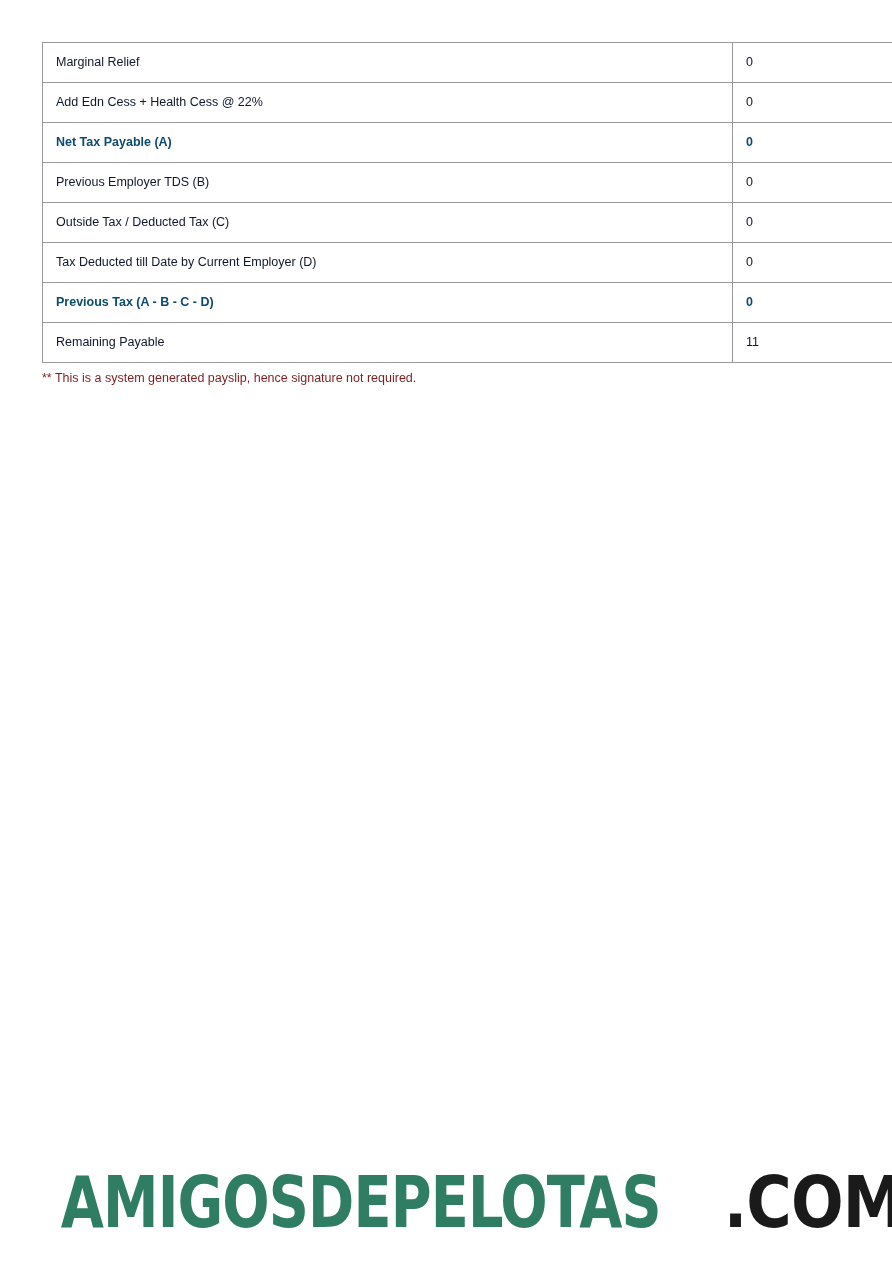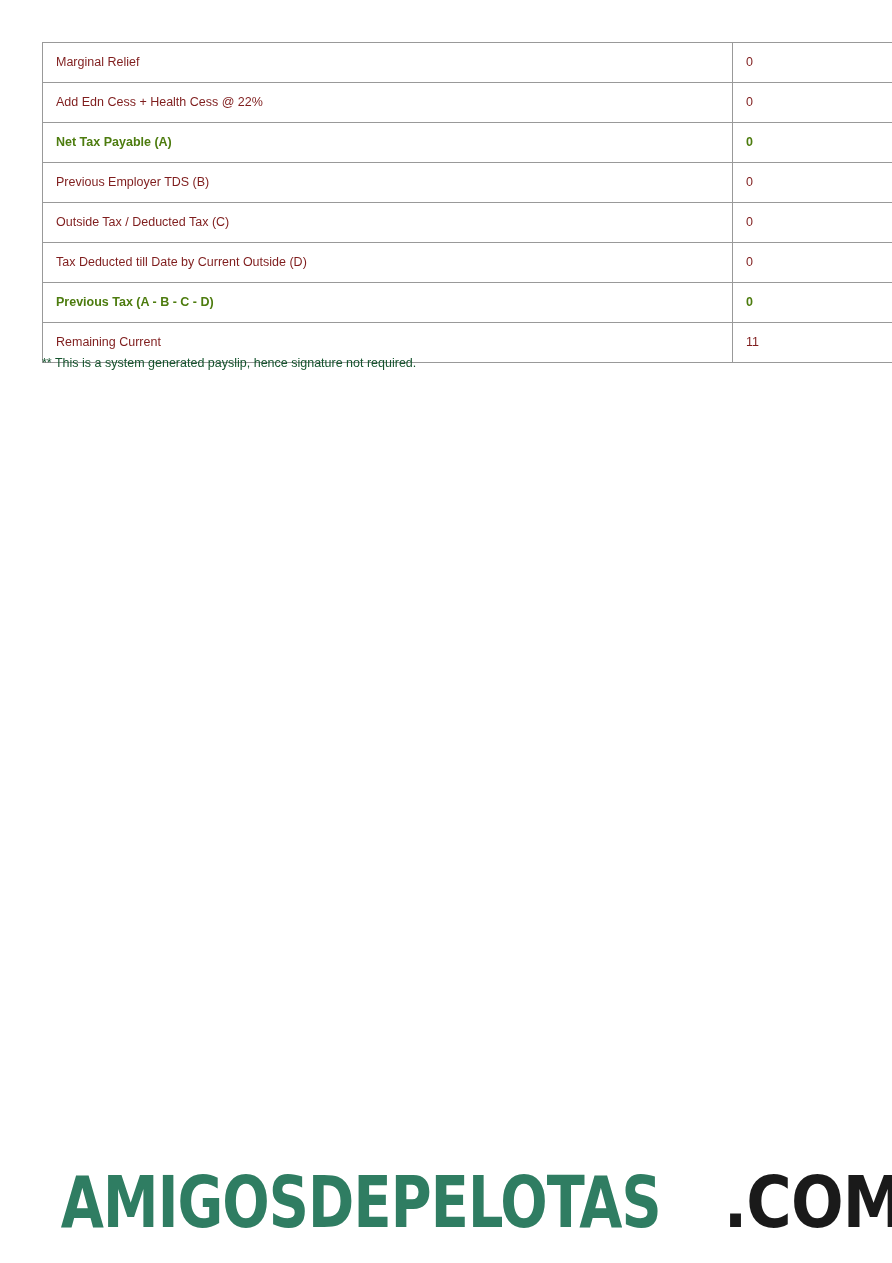--- a/index.html
+++ b/index.html
@@ -32,44 +32,44 @@
     border-collapse: collapse;
     table-layout: fixed;
   }
 
   .tax-table td {
     border: 1px solid #999999;
     padding: 12px 13px;
     font-size: 12.5px;
     line-height: 15px;
     vertical-align: middle;
-    color: #7f1d1d;
+    color: #0f172a;
     background: #ffffff;
     height: 14px;
   }
 
   .tax-table td.label-cell {
     width: 663px;
   }
 
   .tax-table td.value-cell {
     width: 143px;
   }
 
   .tax-table tr.bold-row td {
     font-weight: bold;
-    color: #4d7c0f;
+    color: #0c4a6e;
   }
 
   .footnote {
     position: absolute;
     left: 42px;
-    top: 355px;
+    top: 370px;
     font-size: 12.5px;
-    color: #14532d;
+    color: #7f1d1d;
     line-height: 16px;
   }
 
   .watermark {
     position: absolute;
     left: 12px;
     top: 1160px;
     width: 892px;
     text-align: center;
     font-family: "DejaVu Sans", sans-serif;
@@ -113,29 +113,29 @@
       </tr>
       <tr>
         <td class="label-cell">Previous Employer TDS (B)</td>
         <td class="value-cell">0</td>
       </tr>
       <tr>
         <td class="label-cell">Outside Tax / Deducted Tax (C)</td>
         <td class="value-cell">0</td>
       </tr>
       <tr>
-        <td class="label-cell">Tax Deducted till Date by Current Outside (D)</td>
+        <td class="label-cell">Tax Deducted till Date by Current Employer (D)</td>
         <td class="value-cell">0</td>
       </tr>
       <tr class="bold-row">
         <td class="label-cell">Previous Tax (A - B - C - D)</td>
         <td class="value-cell">0</td>
       </tr>
       <tr>
-        <td class="label-cell">Remaining Current</td>
+        <td class="label-cell">Remaining Payable</td>
         <td class="value-cell">11</td>
       </tr>
     </tbody>
   </table>
 
   <div class="footnote">** This is a system generated payslip, hence signature not required.</div>
 
   <div class="watermark">
     <span class="wm-main">AMIGOSDEPELOTAS</span><span class="wm-tld">.COM</span>
   </div>

